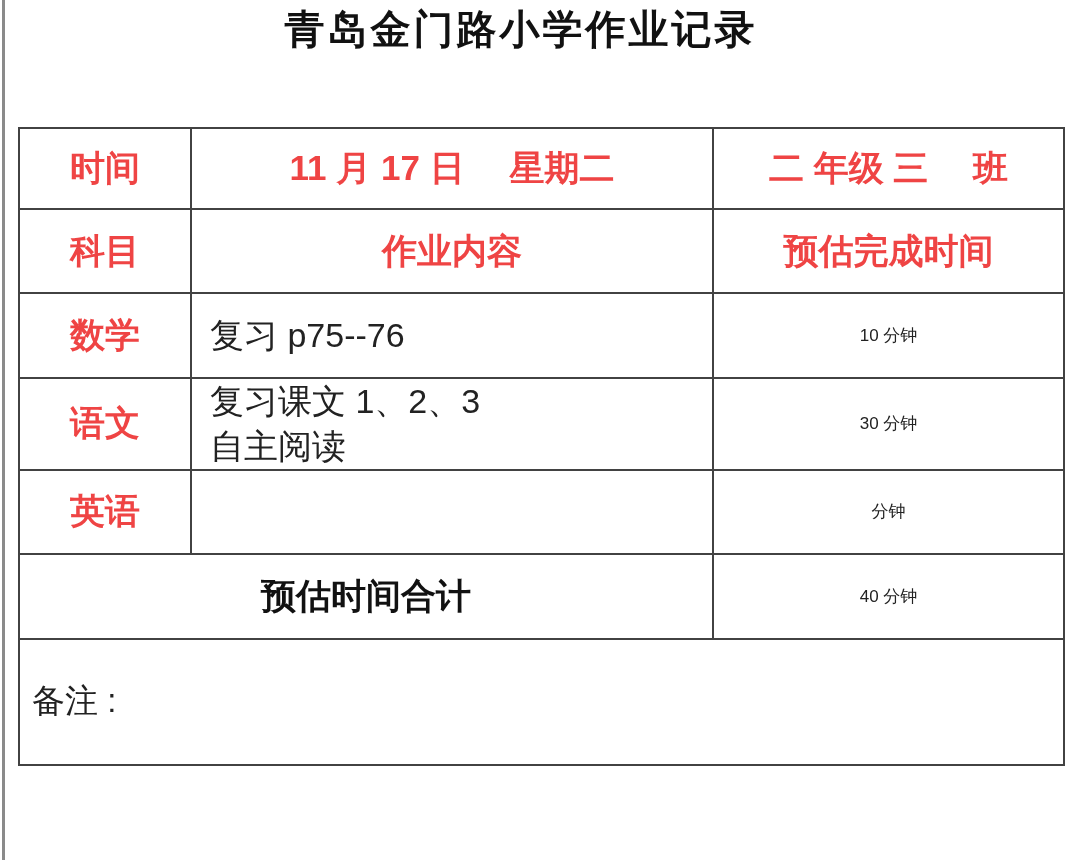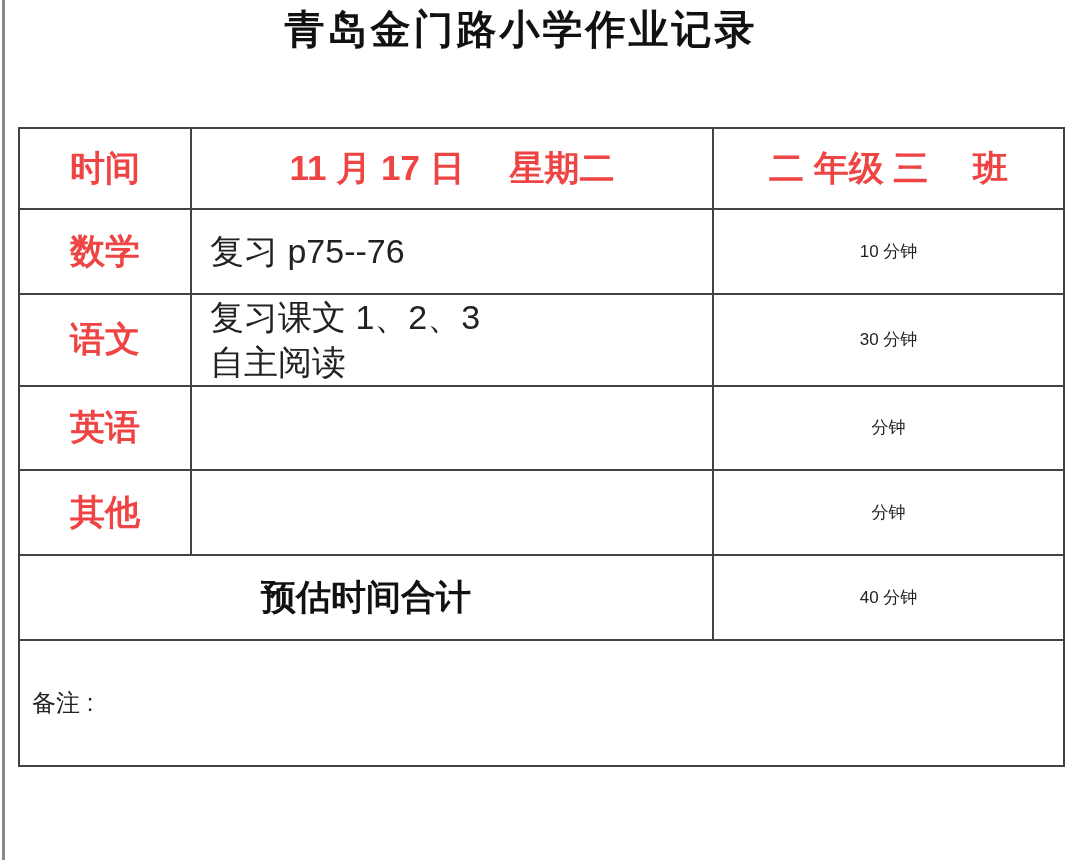--- a/index.html
+++ b/index.html
@@ -66,21 +66,21 @@
     text-align: center;
     color: #222;
   }
   .total-label {
     font-size: 35px;
     font-weight: bold;
     text-align: center;
     color: #111;
   }
   .remarks {
-    font-size: 24px;
+    font-size: 33px;
     font-weight: normal;
     text-align: left;
     padding-left: 12px;
     color: #222;
   }
 </style>
 </head>
 <body>
 
 <div class="page-edge-left"></div>
@@ -92,41 +92,41 @@
     <col class="c1">
       <col class="c2">
       <col class="c3">
   </colgroup>
   <tbody>
     <tr class="r1">
       <td class="hdr">时间</td>
       <td class="hdr">11 月 17 日 　星期二</td>
       <td class="hdr">二 年级 三 　班</td>
     </tr>
+    <tr class="r2">
+      <td class="hdr">科目</td>
+      <td class="hdr">作业内容</td>
+      <td class="hdr">预估完成时间</td>
+    </tr>
     <tr class="r3">
       <td class="hdr">数学</td>
       <td class="content">复习 p75--76</td>
       <td class="time">10 分钟</td>
     </tr>
     <tr class="r4">
       <td class="hdr">语文</td>
       <td class="content">复习课文 1、2、3
 自主阅读</td>
       <td class="time">30 分钟</td>
     </tr>
     <tr class="r5">
       <td class="hdr">英语</td>
       <td class="content"></td>
       <td class="time">分钟</td>
     </tr>
-    <tr class="r6">
-      <td class="hdr">其他</td>
-      <td class="content"></td>
-      <td class="time">分钟</td>
-    </tr>
     <tr class="r7">
       <td class="total-label" colspan="2">预估时间合计</td>
       <td class="time">40 分钟</td>
     </tr>
     <tr class="r8">
       <td class="remarks" colspan="3">备注 :</td>
     </tr>
   </tbody>
 </table>
 

